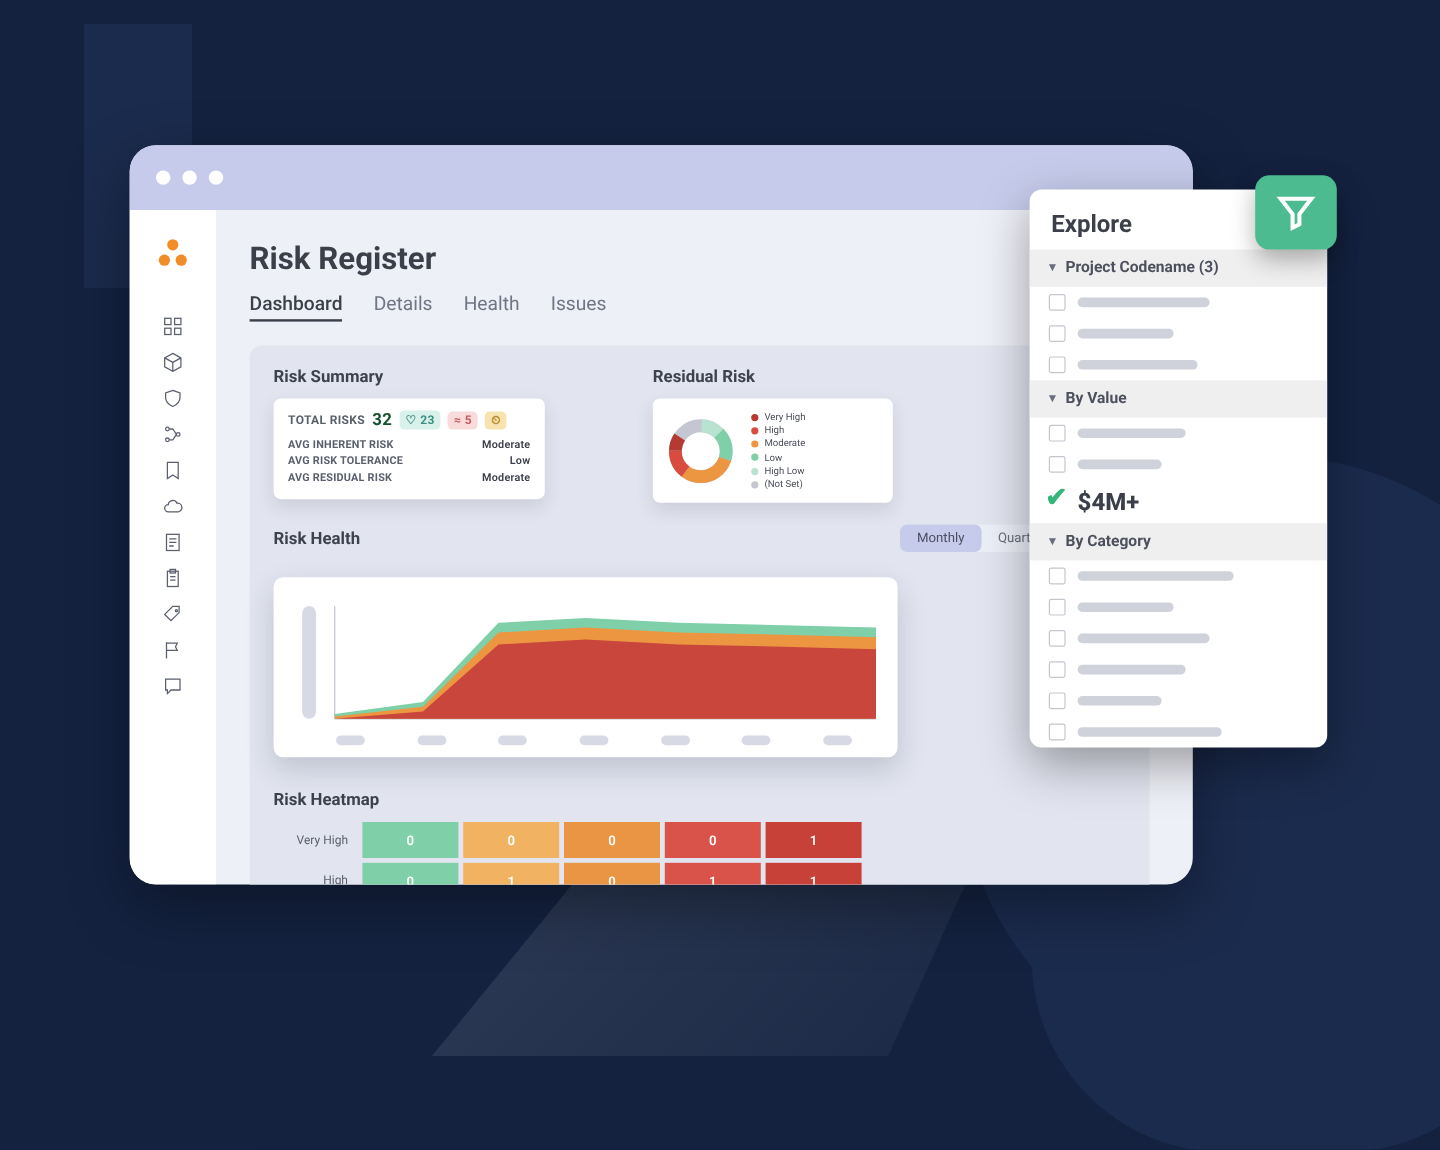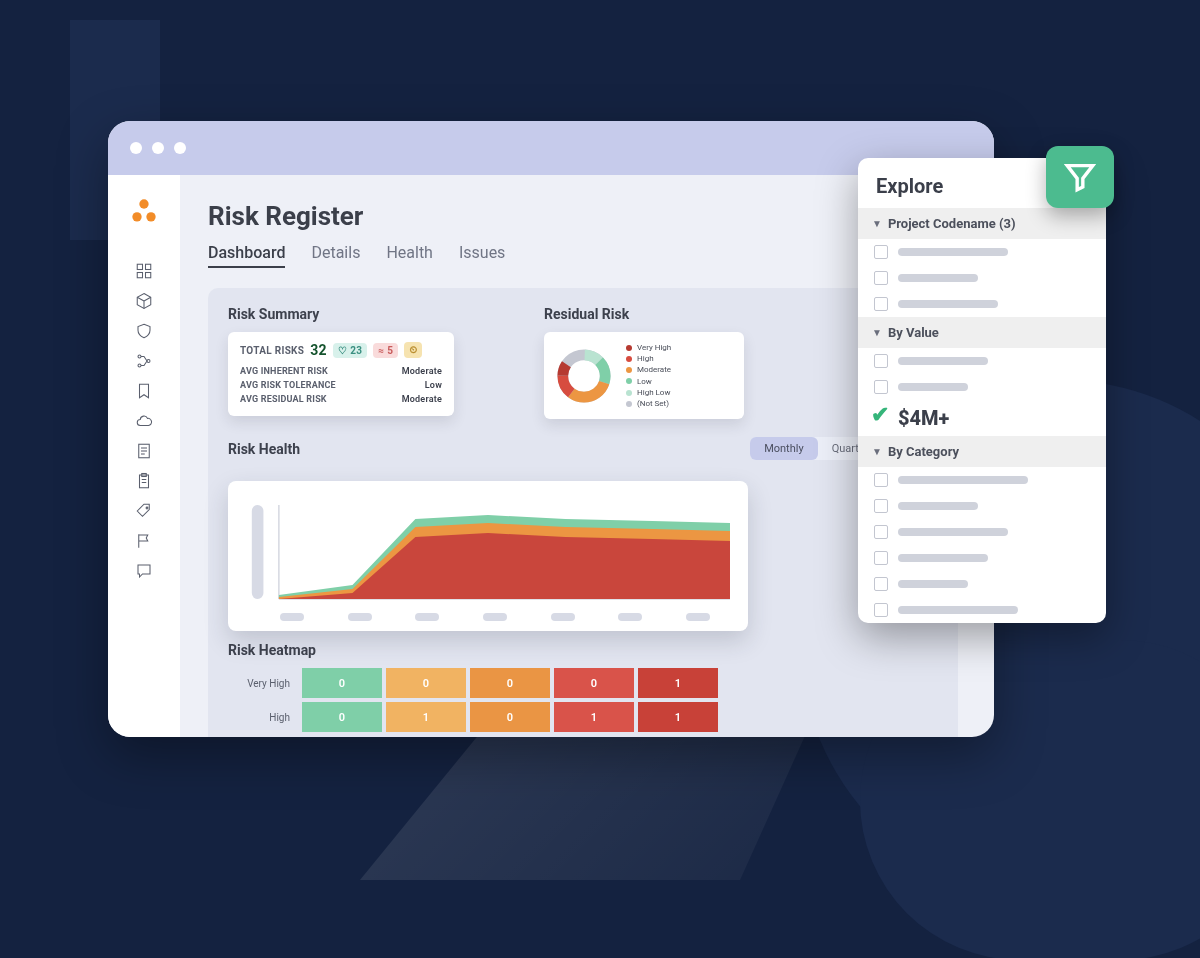--- a/index.html
+++ b/index.html
@@ -70,21 +70,21 @@
   .ptab.active { background:#C6CBEB; color:#4b4f60; border-radius:6px;}
 
   .health-card {
     margin-top:24px; background:#fff; border-radius:8px; box-shadow:0 10px 24px rgba(40,44,60,.18);
     padding:16px 18px 10px; position:relative; width:520px;
   }
   .health-card svg.area { width:100%; height:110px; display:block; }
   .xticks { display:flex; justify-content:space-between; padding:6px 20px 0 34px; }
   .xticks span { width:24px; height:8px; background:#d7dae5; border-radius:4px; }
 
-  .heatmap-block { margin-top:11px; }
+  .heatmap-block { margin-top:28px; }
   .heatmap { display:grid; grid-template-columns:70px repeat(5, 80px); gap:4px; }
   .hm-label { font-size:10px; color:#5a5f6d; text-align:right; padding-right:8px; align-self:center; }
   .hm-cell { height:30px; display:flex; align-items:center; justify-content:center; color:#fff; font-size:11px; font-weight:600; }
   .g1{background:#7fcfa8;}
   .o1{background:#f1b362;} .o2{background:#ea9544;}
   .r1{background:#d9534a;} .r2{background:#c84138;}
 
   
   .cone { position:absolute; left:360px; top:150px; width:760px; height:730px; pointer-events:none; }
 

